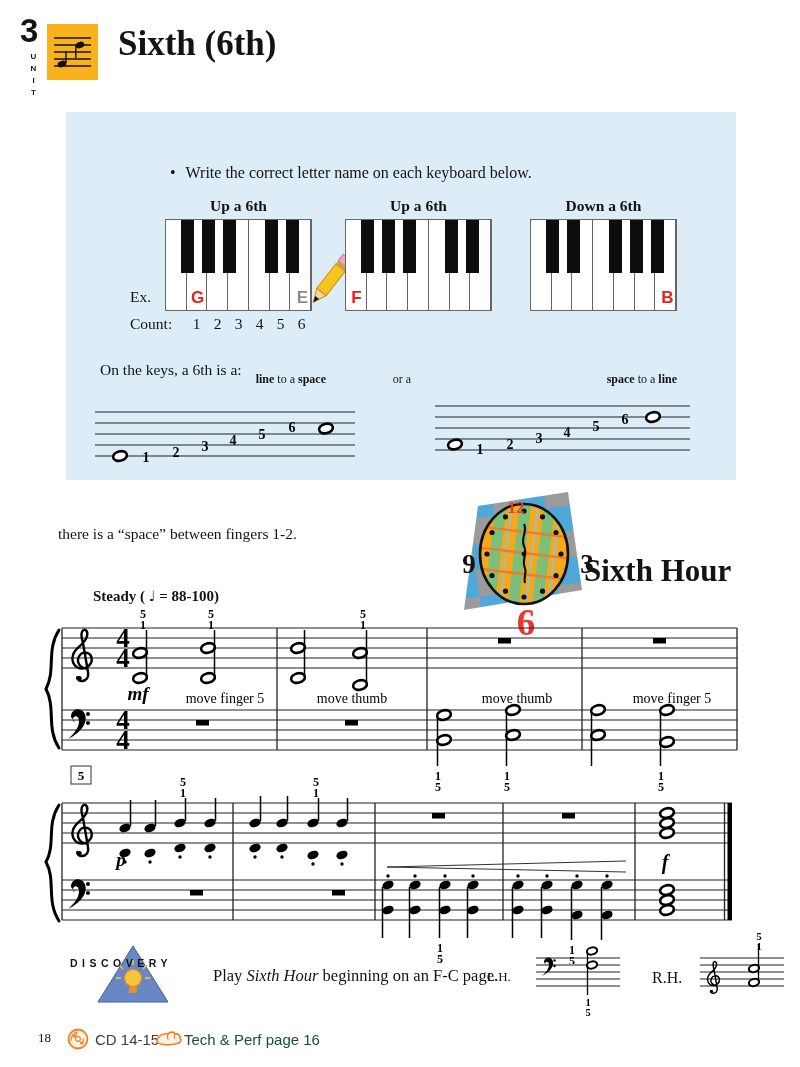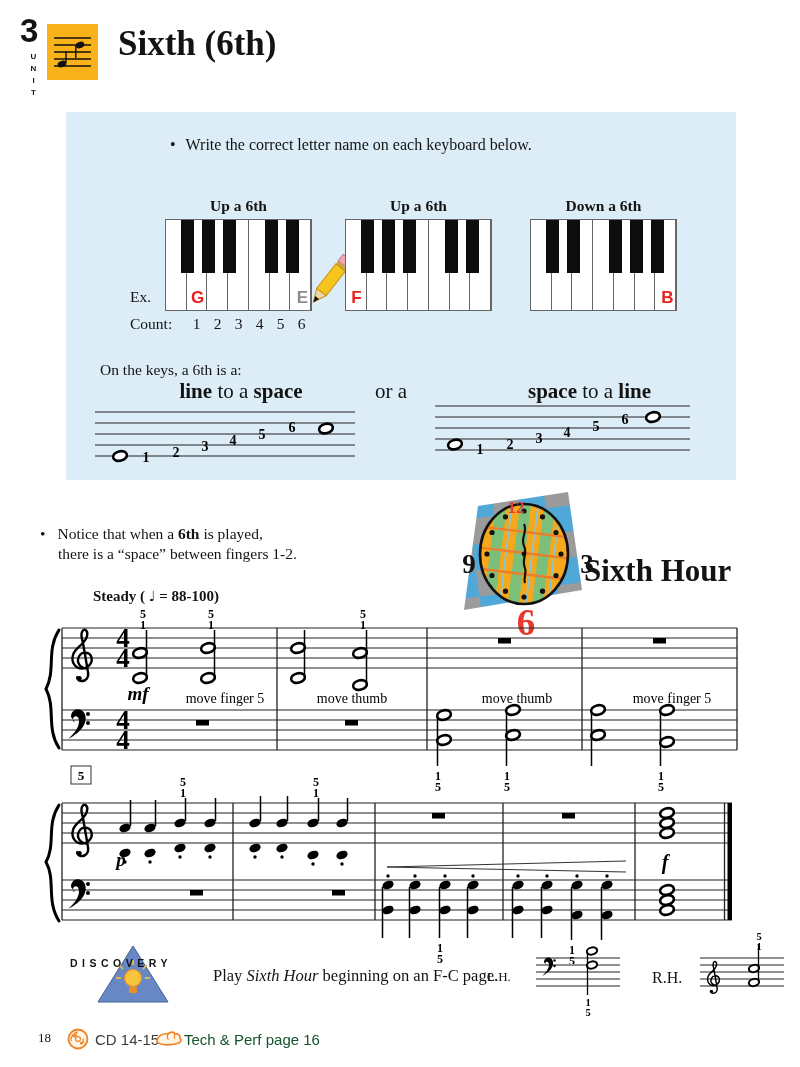--- a/index.html
+++ b/index.html
@@ -22,21 +22,21 @@
   .wkey{flex:1;border-right:1px solid #666;position:relative}
   .wkey:last-child{border-right:none}
   .bkey{position:absolute;top:0;width:13px;height:53px;background:#0d0d0d;z-index:2}
   .klabel{position:absolute;bottom:2px;width:21px;text-align:center;font-family:"Liberation Sans",sans-serif;font-weight:bold;font-size:17px;z-index:3}
   .red{color:#E8211D}
   .grayL{color:#8C8C8C}
   .ex-label{left:64px;top:176px;font-size:15.5px}
   .count-label{left:64px;top:203px;font-size:15.5px}
   .count-num{top:203px;width:21px;text-align:center;font-size:15.5px}
   .stave-intro{left:34px;top:249px;font-size:15.5px}
-  .cap{top:267px;font-size:21px;text-align:center}
+  .cap{top:260px;font-size:12px;text-align:right}
   
   .notice{left:40px;top:524px;font-size:15.5px;line-height:20px}
   .notice .dot:before{content:"\2022";margin-right:12px}
   .notice .l2{padding-left:18px}
   .sixth-hour{left:584px;top:553px;font-size:31px;font-weight:bold}
   .tempo{left:93px;top:588px;font-size:15px;font-weight:bold}
   .tempo .note{font-family:"DejaVu Sans",sans-serif;font-size:14px}
   
   .disc-label{left:70px;top:957px;font-family:"Liberation Sans",sans-serif;font-weight:bold;font-size:10.5px;letter-spacing:4.5px;z-index:3}
   .disc-text{left:213px;top:966px;font-size:16.5px}
@@ -81,21 +81,21 @@
       <line x1="7" y1="42" x2="44" y2="42"></line>
     </g>
     <ellipse cx="15" cy="40" rx="4.4" ry="3.2" fill="#111" transform="rotate(-15 15 40)"></ellipse>
     <line x1="19" y1="39" x2="19" y2="27" stroke="#111" stroke-width="1.4"></line>
     <ellipse cx="33" cy="21" rx="4.4" ry="3.2" fill="#111" transform="rotate(-15 33 21)"></ellipse>
     <line x1="28.8" y1="22" x2="28.8" y2="34" stroke="#111" stroke-width="1.4"></line>
   </svg>
   <div class="abs page-title">Sixth (6th)</div>
 
   <div class="abs panel">
-    <div class="abs bullet" style="left:104px;top:24px">Write the correct letter name on each keyboard below.</div>
+    <div class="abs bullet" style="left:104px;top:52px">Write the correct letter name on each keyboard below.</div>
 
     <div class="abs kb-head" style="left:99px">Up a 6th</div>
     <div class="abs kb-head" style="left:279px">Up a 6th</div>
     <div class="abs kb-head" style="left:464px">Down a 6th</div>
 
     <div class="abs ex-label">Ex.</div>
 
     <div class="abs kb" style="left:99px">
       <div class="wkey"></div>
         <div class="wkey"></div>
@@ -207,21 +207,20 @@
         <text x="104" y="43">3</text>
           <text x="132" y="37">4</text>
         <text x="161" y="31">5</text>
           <text x="190" y="24">6</text>
       </g>
       <use href="#wn" x="218" y="17"></use>
     </svg>
   </div>
 
   <div class="abs notice">
-    <div class="dot"><span>Notice that when a </span><span class="b">6th</span><span> is played,</span></div>
     <div class="l2">there is a “space” between fingers 1-2.</div>
   </div>
 
   <svg class="abs" style="left:448px;top:486px" width="152" height="152">
     <defs>
       <pattern id="chk" width="52" height="52" patternUnits="userSpaceOnUse" patternTransform="rotate(-8 76 68)">
         <rect width="52" height="52" fill="#4FA8D8"></rect>
         <rect width="26" height="26" fill="#9B9B9B"></rect>
         <rect x="26" y="26" width="26" height="26" fill="#9B9B9B"></rect>
       </pattern>

